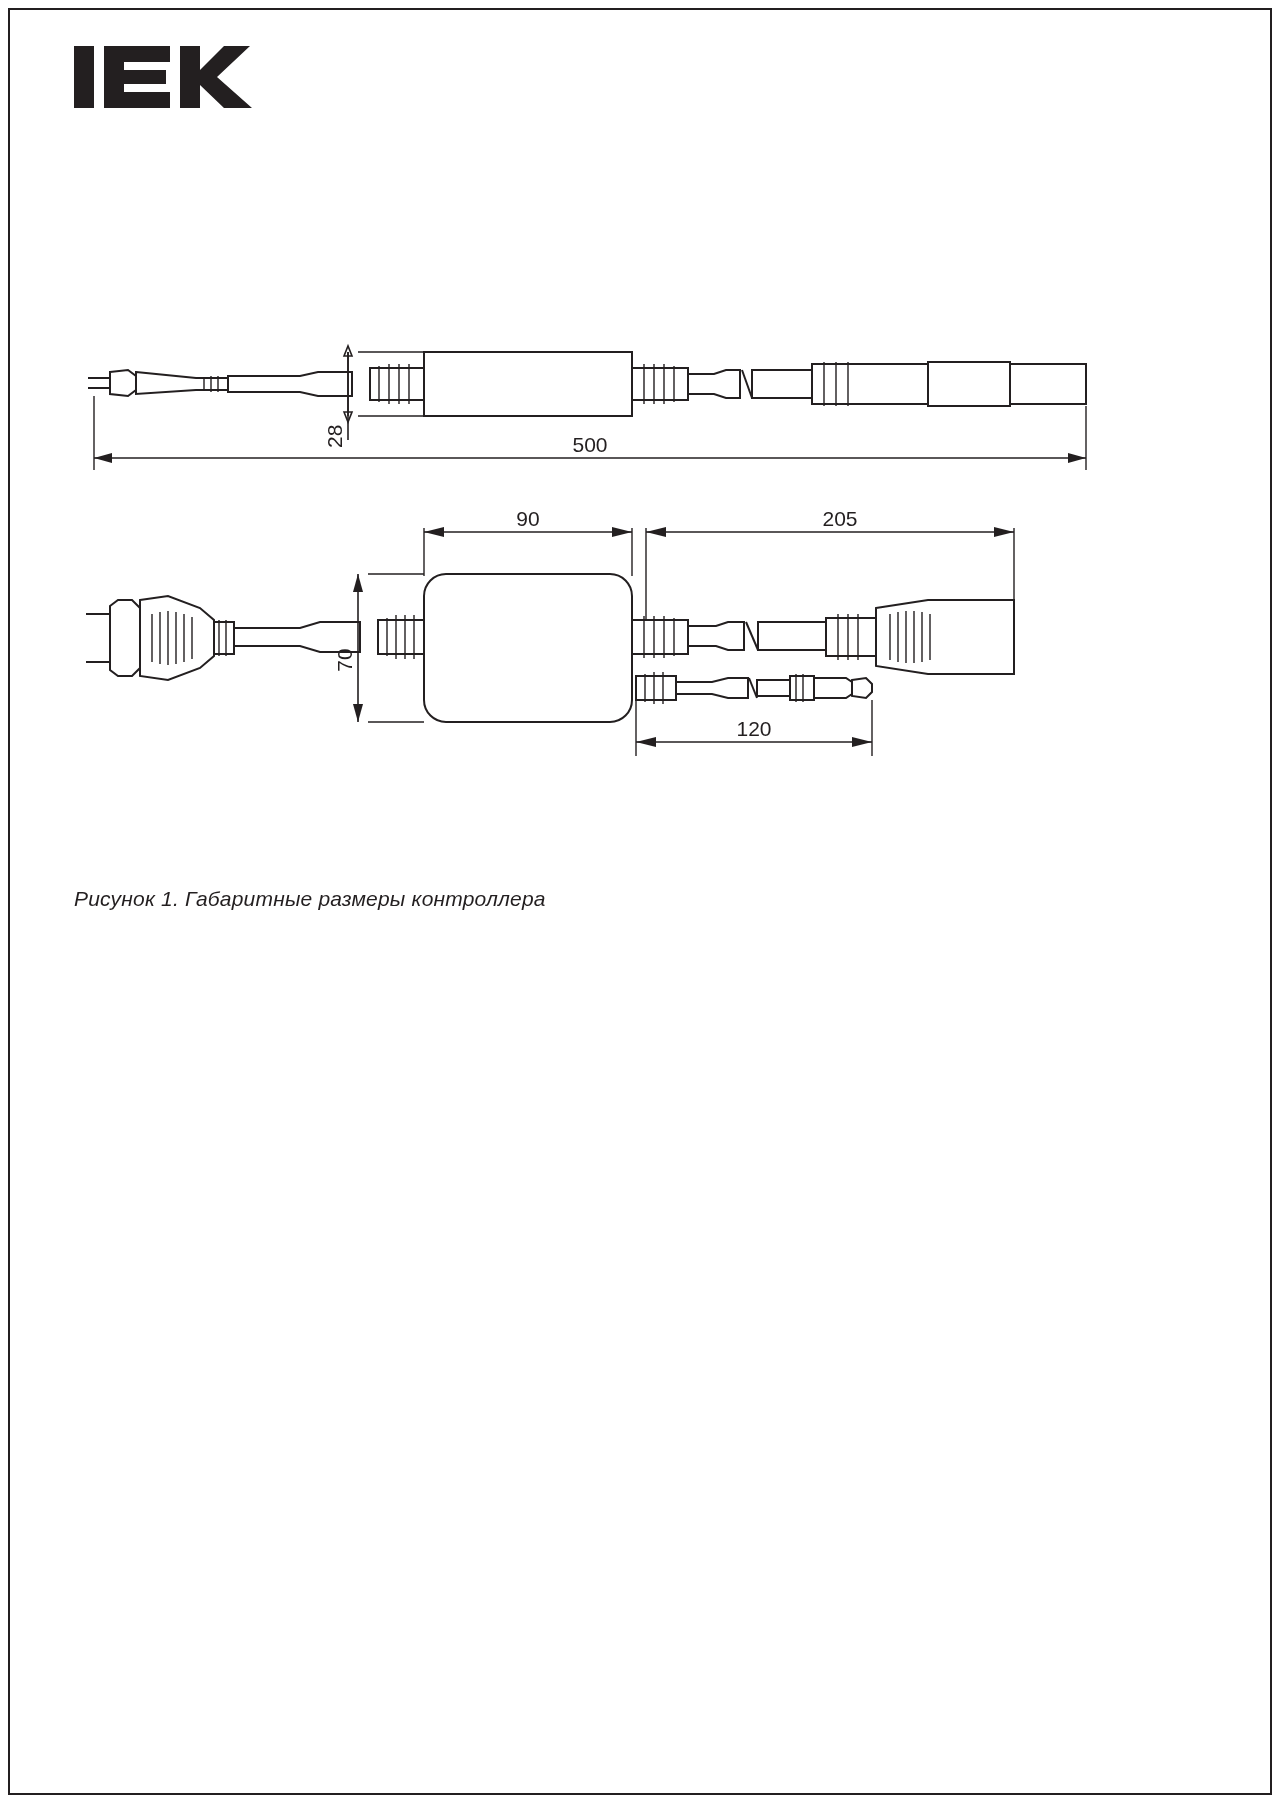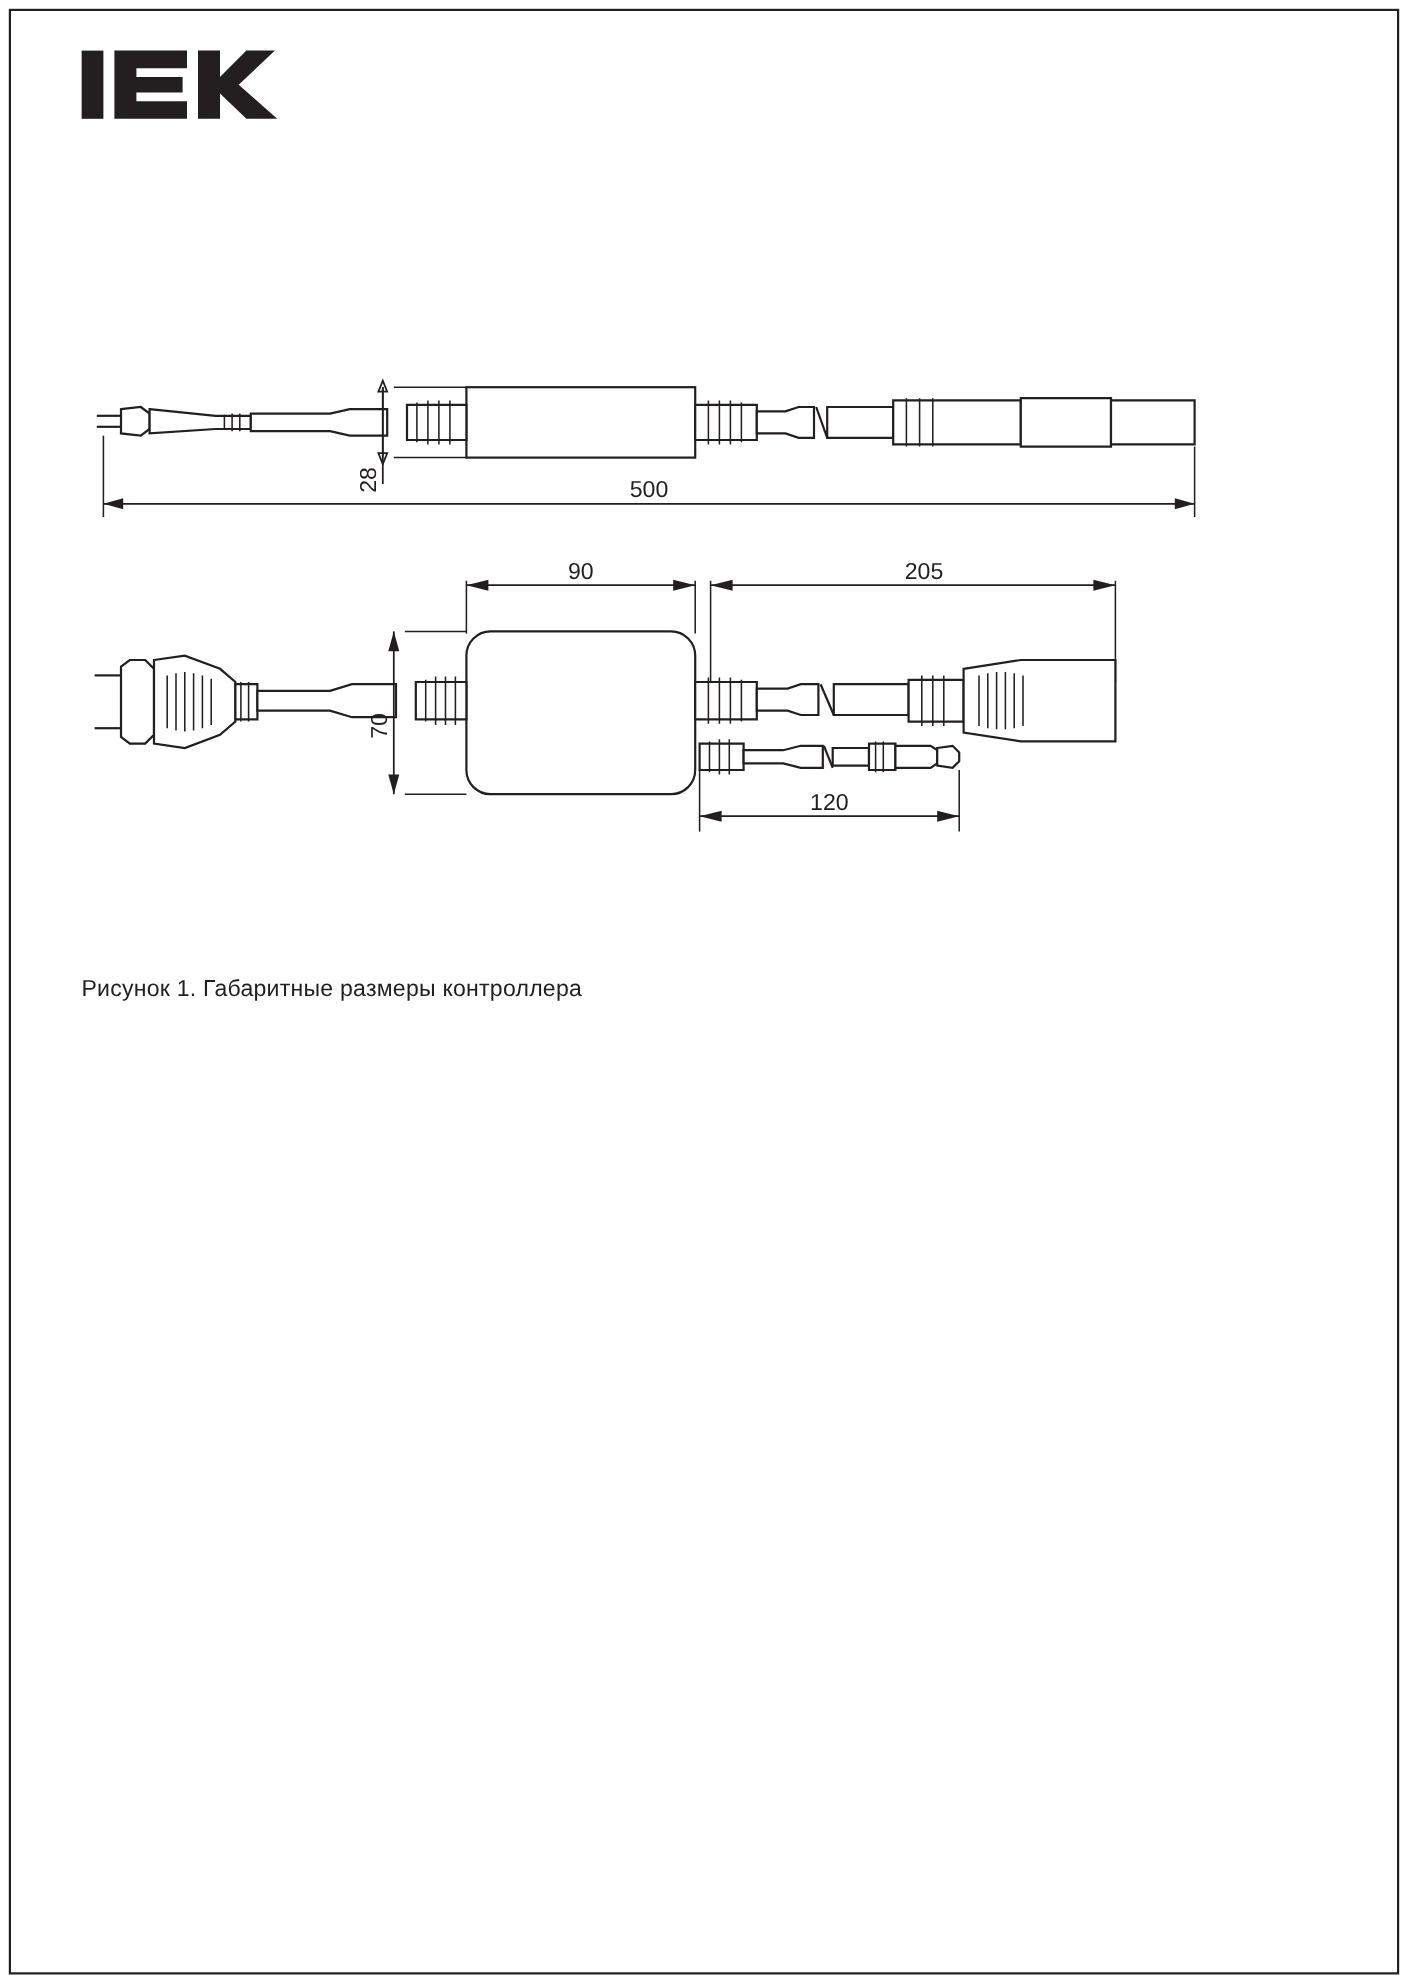--- a/index.html
+++ b/index.html
@@ -36,20 +36,21 @@
     height: 78px;
   }
   .caption {
     position: absolute;
     left: 74px;
     top: 887px;
     font-size: 21px;
     letter-spacing: 0.2px;
     color: #231f20;
     white-space: nowrap;
+    font-style: italic;
   }
   .drawing {
     position: absolute;
     left: 0;
     top: 0;
     width: 1280px;
     height: 1803px;
   }
   svg { display: block; }
   .ln { fill: none; stroke: #231f20; stroke-width: 2; }

